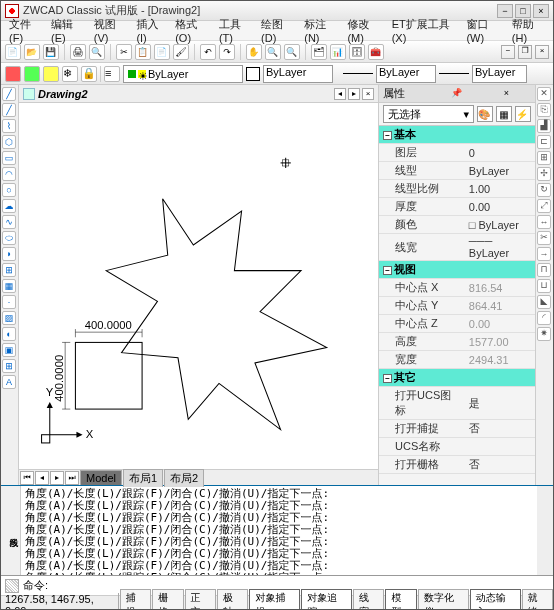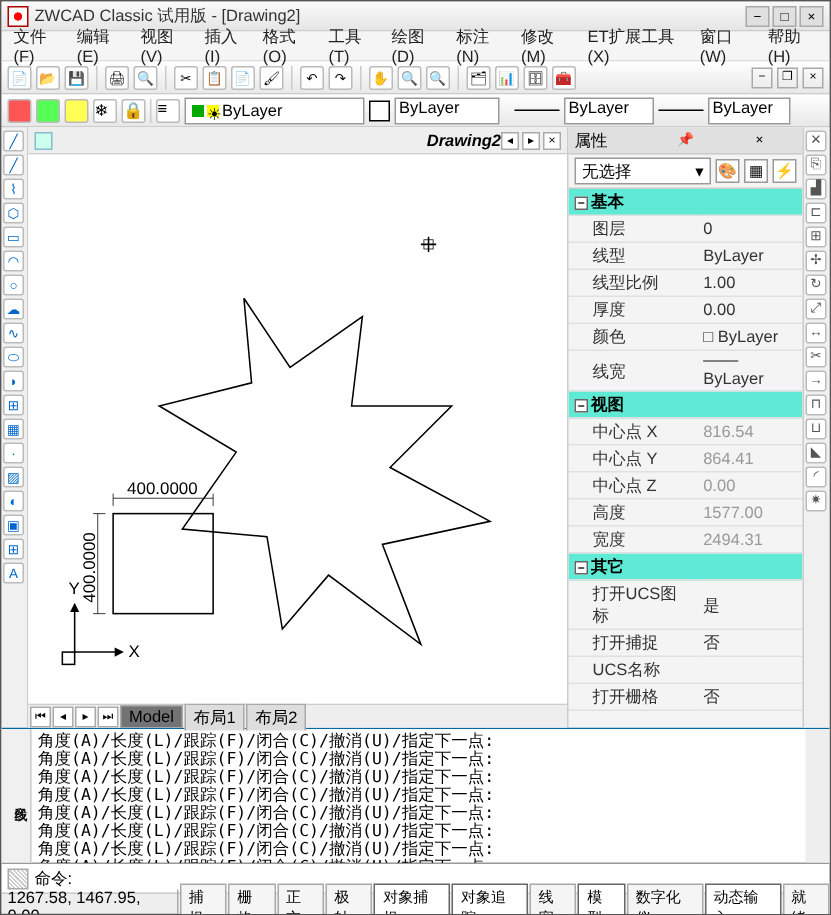--- a/index.html
+++ b/index.html
@@ -17,21 +17,21 @@
   .toolbar2 { height:22px; background:linear-gradient(#fff,#e8e8e8); border-bottom:1px solid #ccc; display:flex; align-items:center; padding:0 4px; gap:3px;}
   .toolbar2 .tbtn { width:16px; height:16px; border:1px solid #bbb; border-radius:2px; cursor:pointer; }
   .toolbar2 .swatch { width:14px; height:14px; background:#fff; border:1px solid #000; }
   .toolbar2 select, .toolbar2 .cbx { height:18px; font-size:11px; border:1px solid #999; background:#fff; padding:0 2px; }
   .main { display:flex; height: 400px; }
   .lefttools { width:18px; background:#f0f0f0; border-right:1px solid #ccc; display:flex; flex-direction:column; gap:2px; padding:2px 1px; }
   .lefttools .ltbtn { width:14px; height:14px; border:1px solid #bbb; background:#fff; border-radius:2px; cursor:pointer; display:flex; align-items:center; justify-content:center; font-size:9px; color:#06c;}
   .doc-area { flex:1; display:flex; flex-direction:column; background:#fff; }
   .doc-tab { height:18px; background:#eee; display:flex; align-items:center; padding:0 4px; border-bottom:1px solid #ccc; }
   .doc-tab .dicon { width:12px; height:12px; background:#cfe; border:1px solid #8bc; margin-right:3px; }
-  .doc-tab .tname { font-weight:bold; font-style:italic; font-size:11px; flex:1;text-align:right; }
+  .doc-tab .tname { font-weight:bold; font-style:italic; font-size:11px; flex:1; }
   .doc-tab .tctl { display:flex; gap:2px; }
   .doc-tab .tctl span { width:12px; height:12px; border:1px solid #aaa; background:#fff; cursor:pointer; font-size:8px; text-align:center; }
   .canvas { flex:1; background:#fff; position:relative; overflow:hidden; }
   .canvas svg { width:100%; height:100%; }
   .right-panel { width:175px; background:#f4f4f4; border-left:1px solid #ccc; display:flex; }
   .prop { flex:1; display:flex; flex-direction:column; }
   .prop-title { height:18px; background:#e0e0e0; display:flex; align-items:center; padding:0 4px; font-size:11px; border-bottom:1px solid #ccc; }
   .prop-title span { flex:1; }
   .prop-title .pbtn { width:12px; height:12px; cursor:pointer; text-align:center; font-size:9px; }
   .prop-head { display:flex; align-items:center; padding:2px 4px; gap:3px; border-bottom:1px solid #ccc; }

